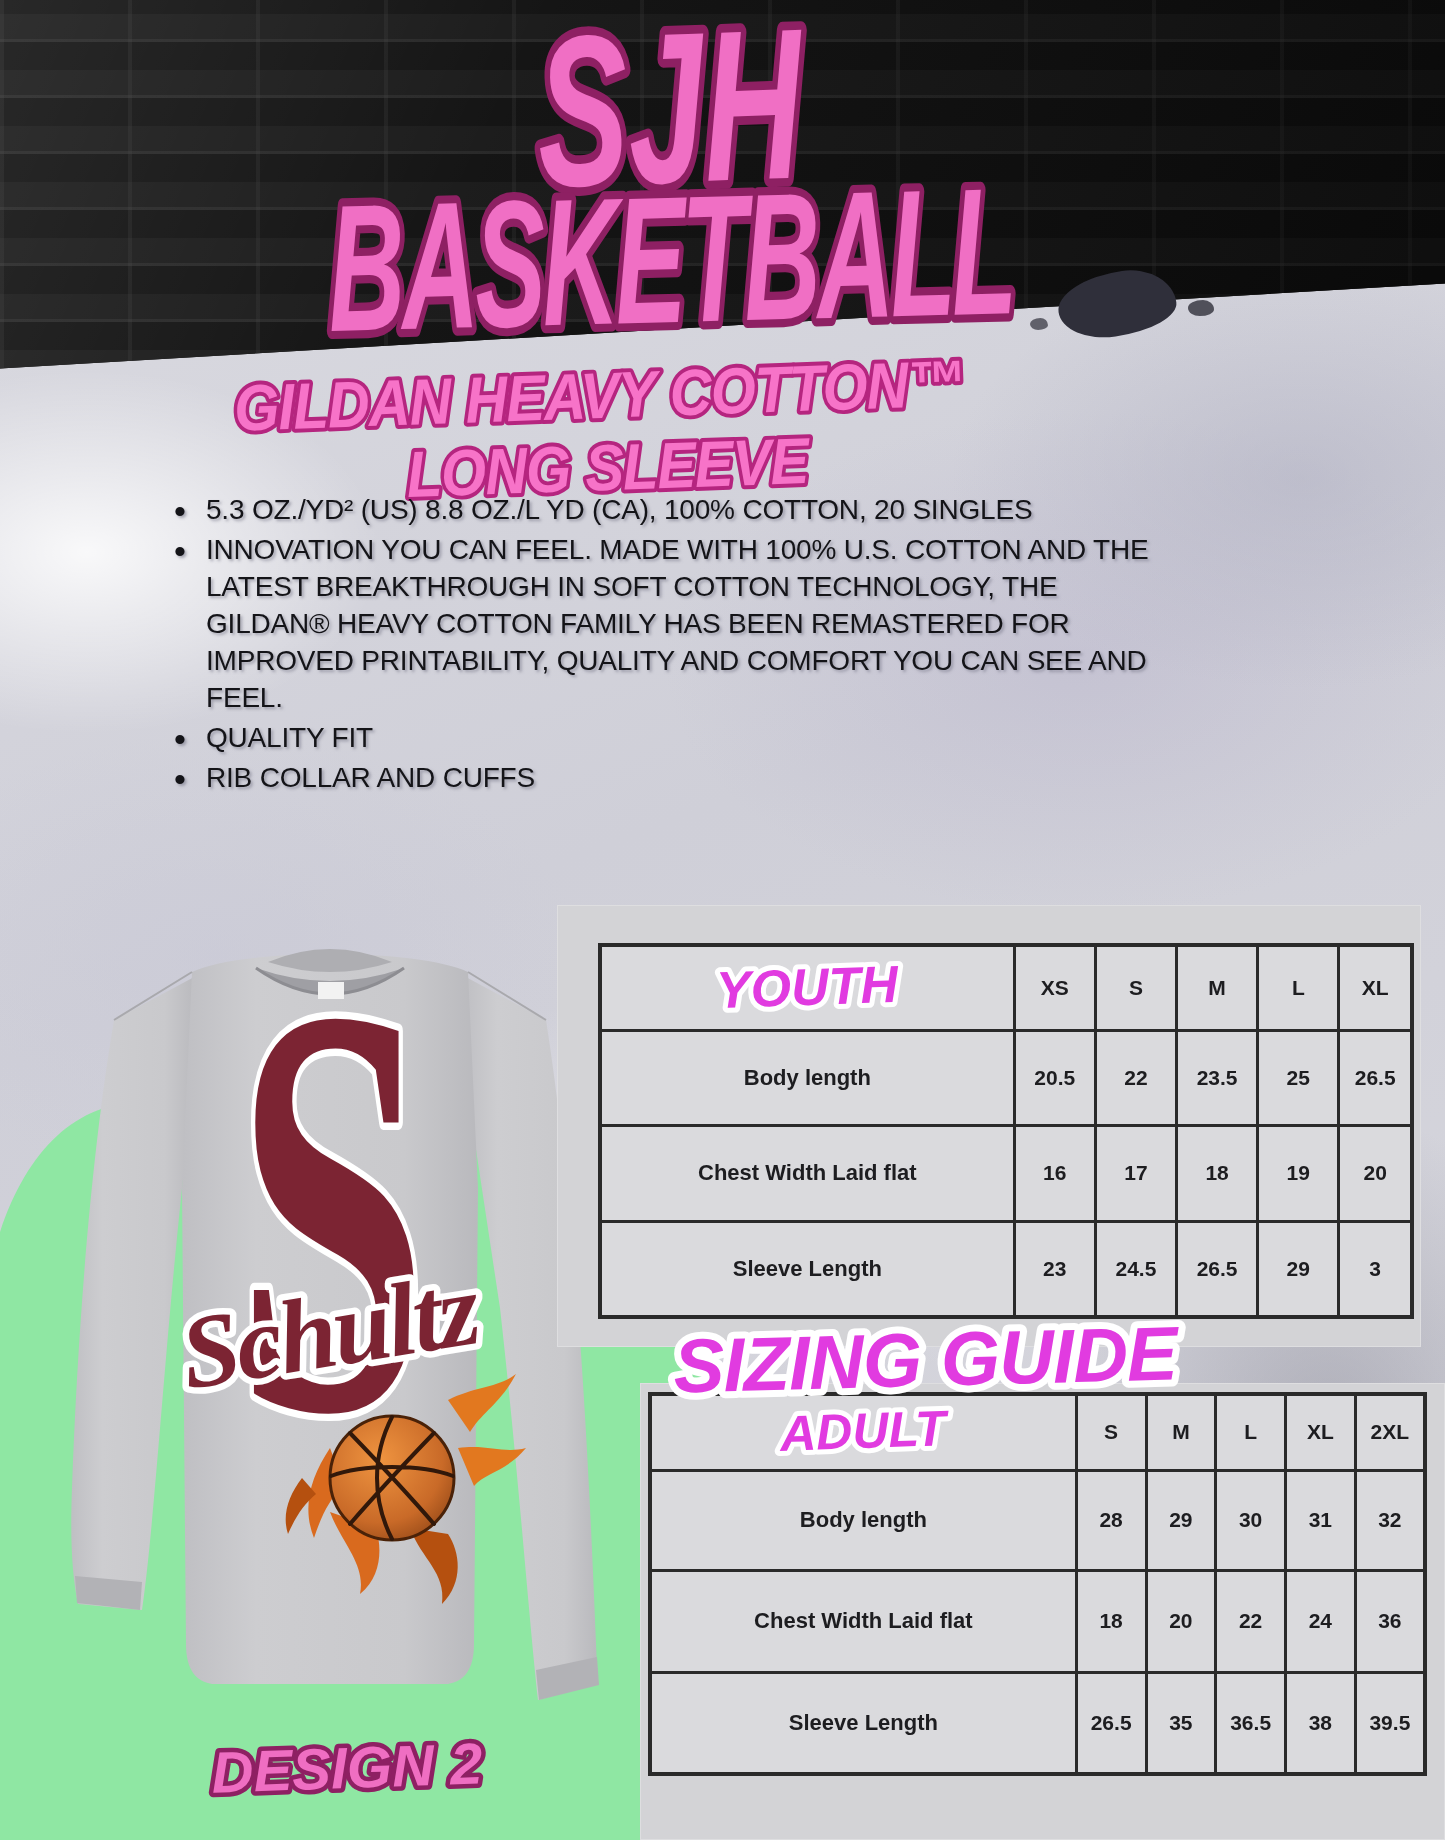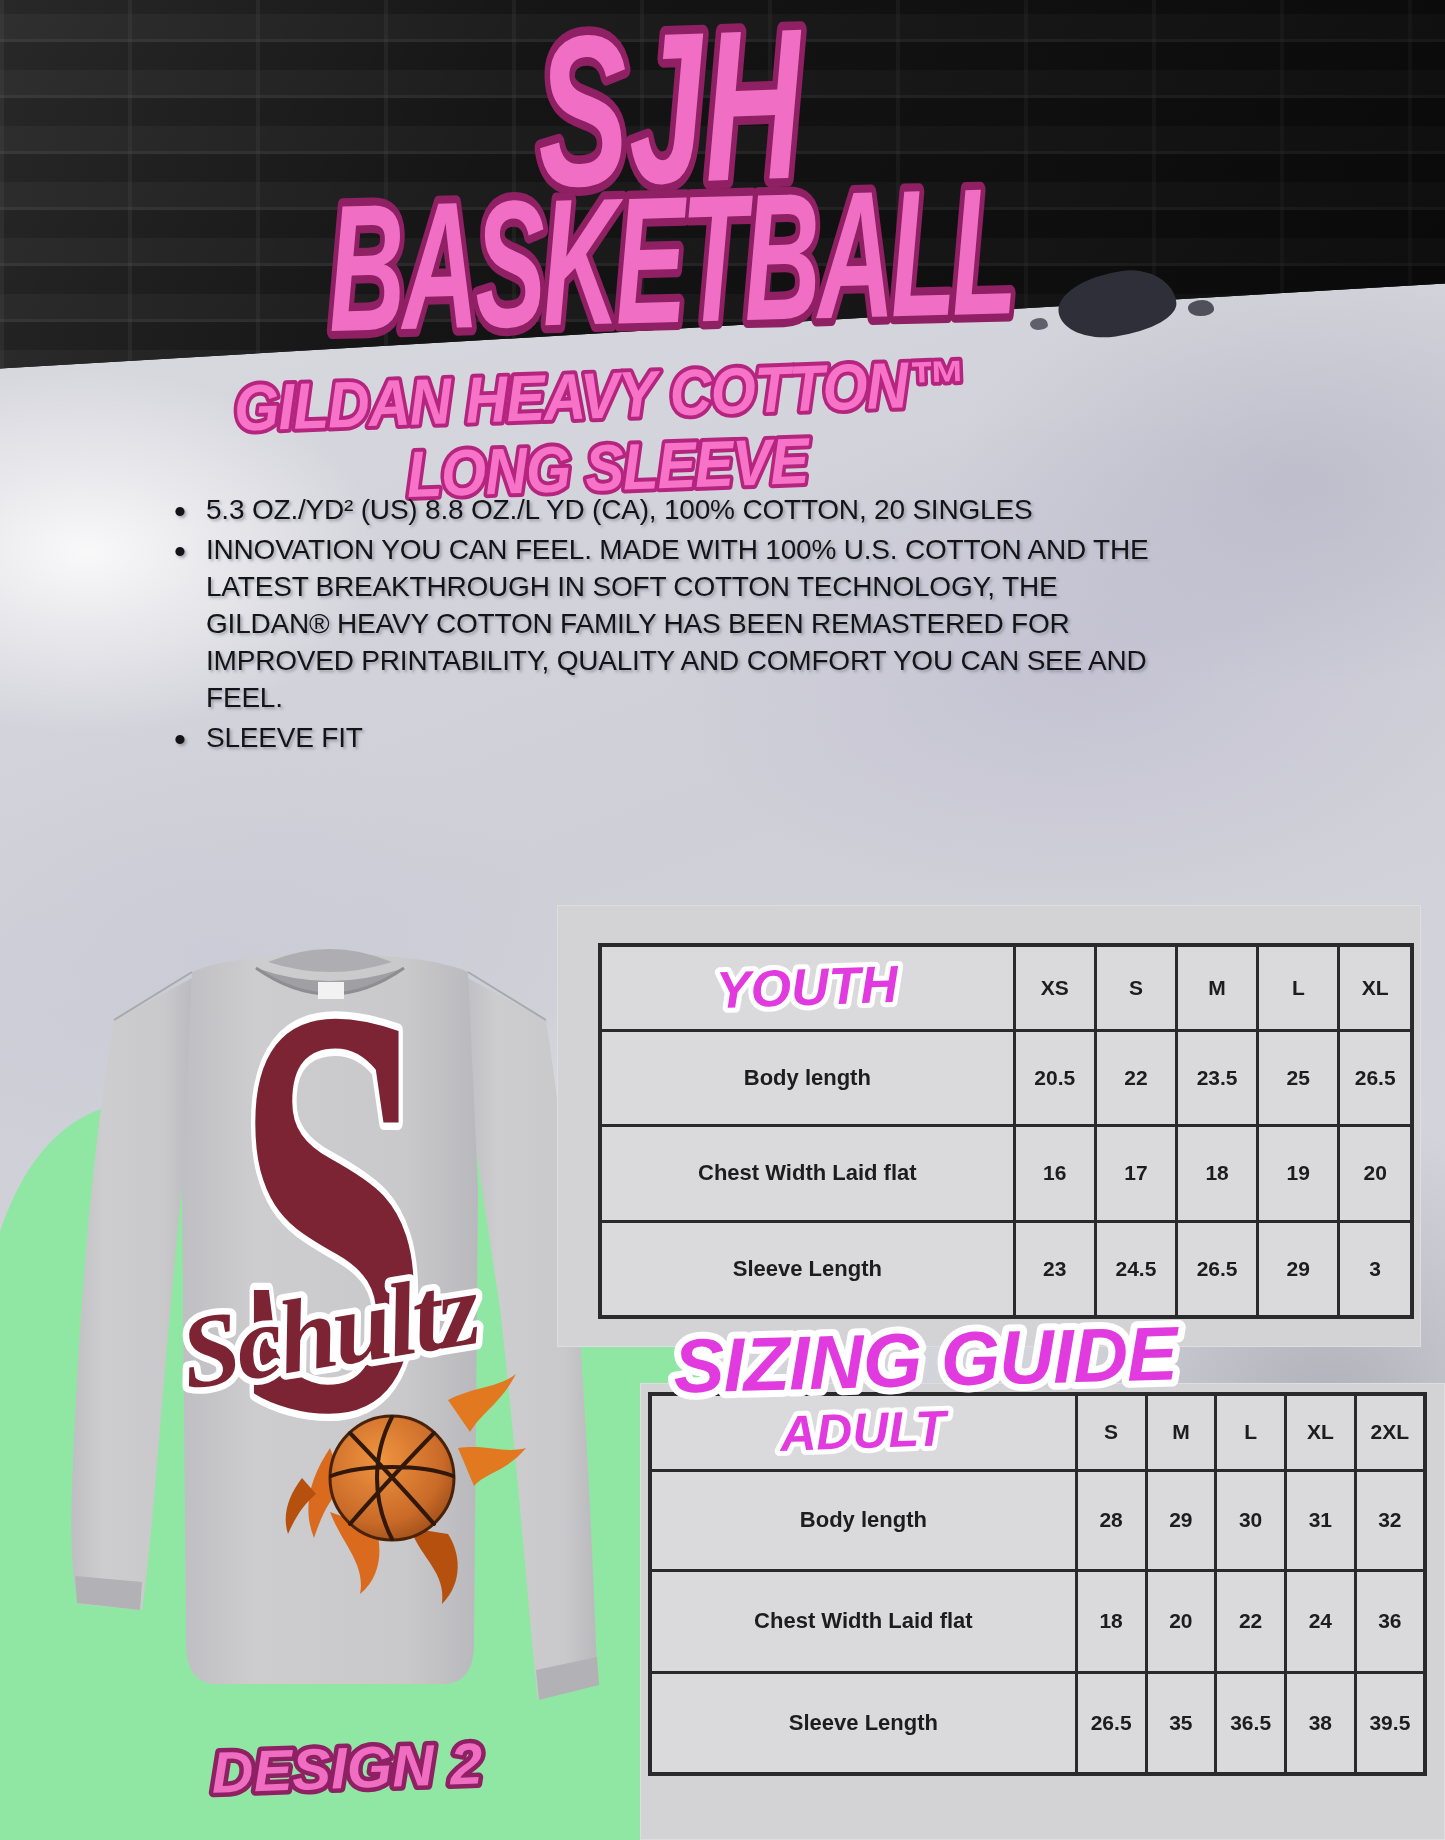--- a/index.html
+++ b/index.html
@@ -123,21 +123,22 @@
       <text class="t-sub" text-anchor="middle" font-size="58" letter-spacing="-1" fill="#f773c8" stroke="#b5257f" stroke-width="7">GILDAN HEAVY COTTON™</text>
     </g>
     <g transform="translate(608,490) rotate(-2) scale(1,1.12)">
       <text class="t-sub" text-anchor="middle" font-size="58" letter-spacing="-1" fill="#f773c8" stroke="#b5257f" stroke-width="7">LONG SLEEVE</text>
     </g>
   </svg>
 
   <ul class="features">
     <li>5.3 OZ./YD² (US) 8.8 OZ./L YD (CA), 100% COTTON, 20 SINGLES</li>
     <li>INNOVATION YOU CAN FEEL. MADE WITH 100% U.S. COTTON AND THE LATEST BREAKTHROUGH IN SOFT COTTON TECHNOLOGY, THE GILDAN® HEAVY COTTON FAMILY HAS BEEN REMASTERED FOR IMPROVED PRINTABILITY, QUALITY AND COMFORT YOU CAN SEE AND FEEL.</li>
-    <li>SLEEVE FIT</li>
+    <li>QUALITY FIT</li>
+    <li>RIB COLLAR AND CUFFS</li>
   </ul>
 
   <svg class="shirt" viewBox="0 0 600 880">
     <defs>
       <linearGradient id="shirtGrad" x1="0" y1="0" x2="1" y2="0">
         <stop offset="0" stop-color="#bfbfc3"></stop>
           <stop offset="0.25" stop-color="#cdcdd0"></stop>
         <stop offset="0.75" stop-color="#c9c9cc"></stop>
           <stop offset="1" stop-color="#b9b9bd"></stop>
       </linearGradient>

